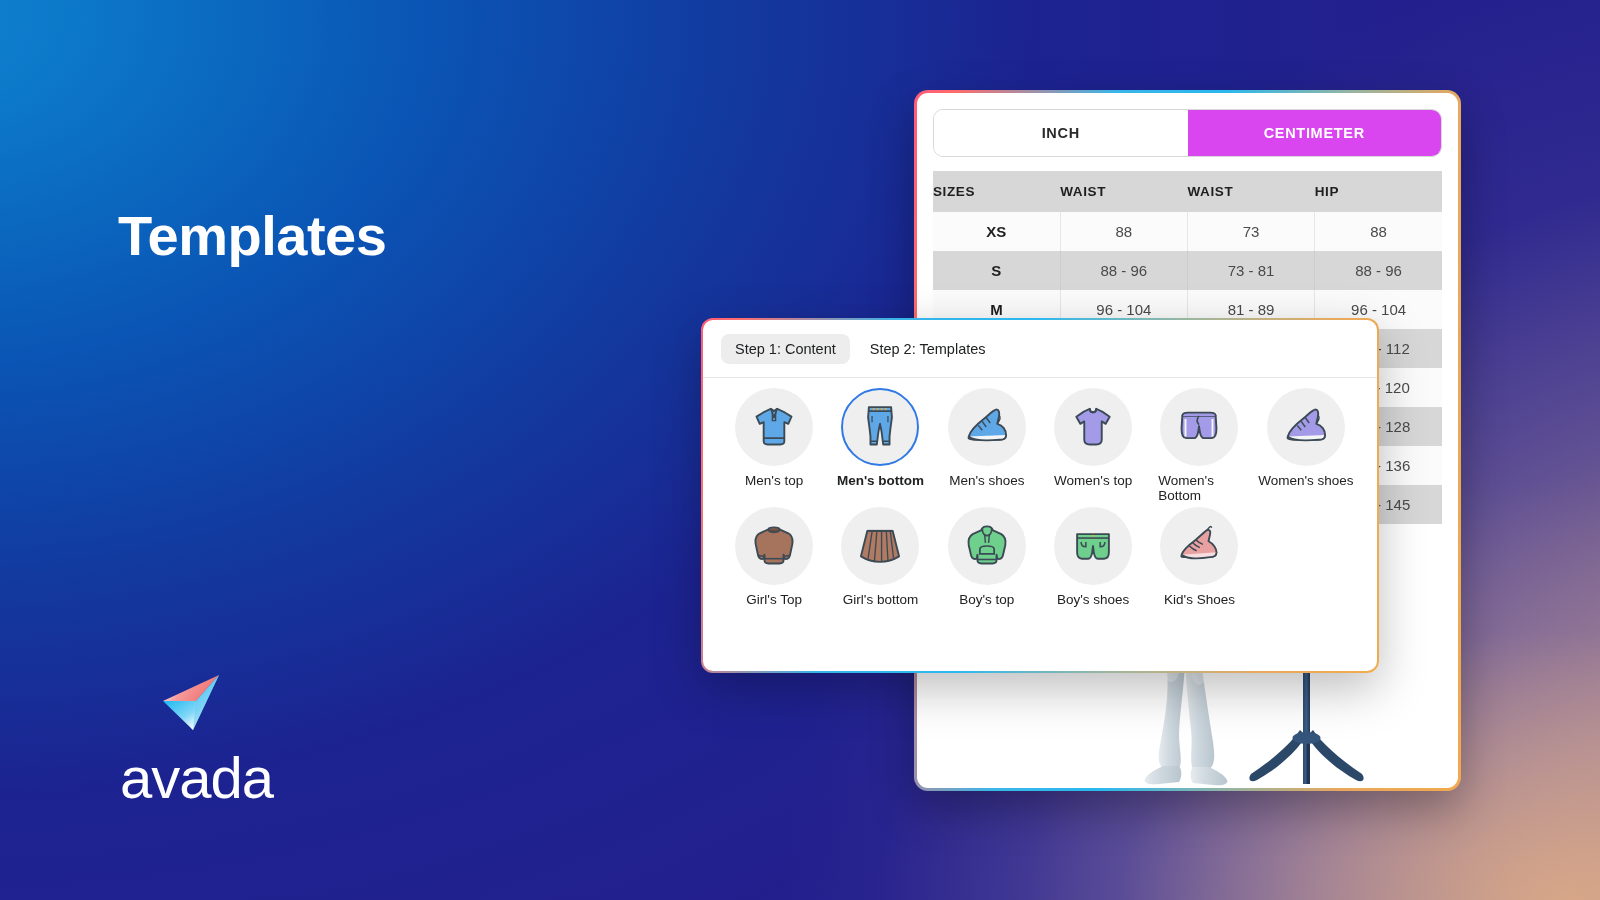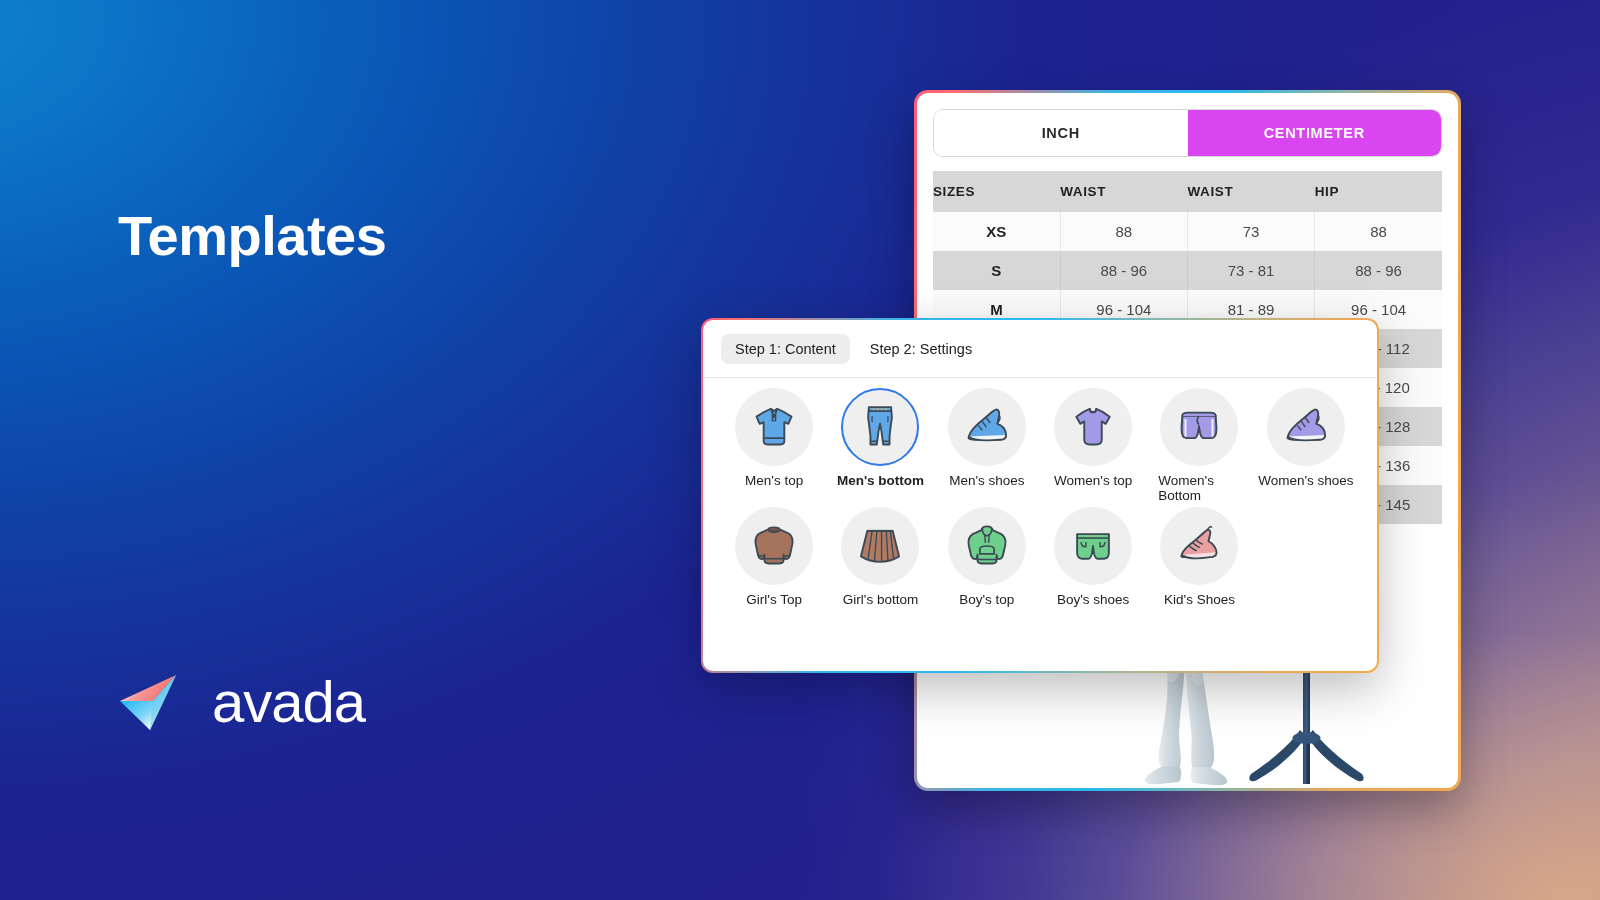--- a/index.html
+++ b/index.html
@@ -33,21 +33,21 @@
     font-weight: 700;
     line-height: 1.3;
     letter-spacing: -0.5px;
   }
   #headline .line { display: block; }
 
   
   #logo-wrap {
     position: absolute;
     left: 120px; top: 672px;
-    display: flex; align-items: center; gap: 24px;
+    display: flex; align-items: center; gap: 17px; flex-direction: column;
   }
   #logo-mark { width: 68px; height: 60px; display: block; }
   #logo-text {
     color: #fff;
     font-size: 58px;
     font-weight: 500;
     letter-spacing: -1px;
     line-height: 1;
   }
 
@@ -354,21 +354,21 @@
     </div>
 
   </div>
 </div>
 
 <div id="presets-modal">
   <div id="presets-modal-inner">
 
     <div id="step-tabs">
       <div class="step-tab active">Step 1: Content</div>
-      <div class="step-tab">Step 2: Settings</div>
+      <div class="step-tab">Step 2: Templates</div>
     </div>
 
 
     <div id="presets-grid">
         <div class="preset">
           <div class="preset-circle">
             <svg class="preset-icon" viewBox="0 0 68 68" style="color: rgb(95, 168, 232);">
               <use href="#ic-polo-shirt-icon"></use>
             </svg>
           </div>

